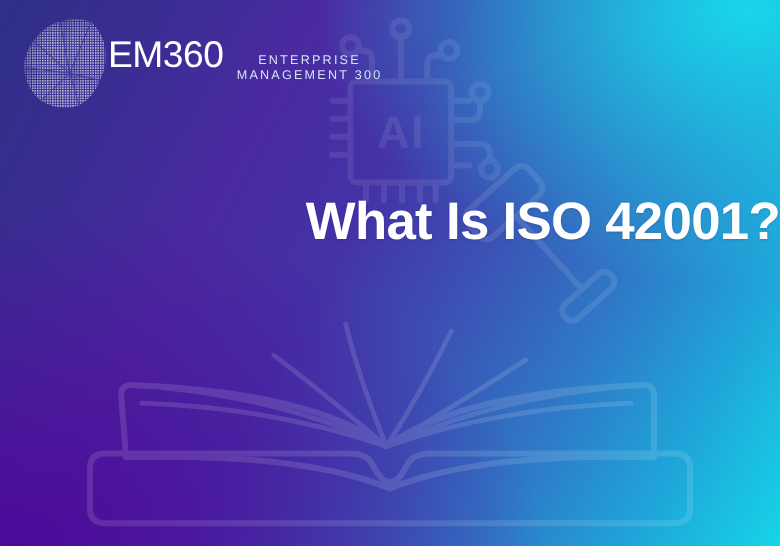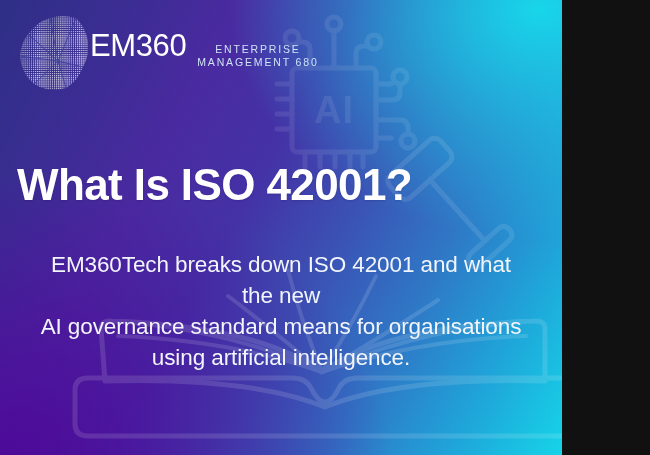--- a/index.html
+++ b/index.html
@@ -2,21 +2,21 @@
 <html><head>
 <meta charset="utf-8">
 <style>
   html, body {
     margin: 0;
     padding: 0;
     background: #111;
   }
   #card {
     position: relative;
-    width: 562px;
+    width: 650px;
     height: 455px;
     overflow: hidden;
     font-family: "Liberation Sans", sans-serif;
     background:
       radial-gradient(120% 110% at 96% 2%, #18d6ea 0%, rgba(24,214,234,0) 46%),
       radial-gradient(130% 120% at 2% 100%, #4d0a99 0%, rgba(77,10,153,0) 52%),
       linear-gradient(118deg, #2e2f86 0%, #3b2d93 16%, #4a2aa0 30%, #4432a6 44%,
                       #3b52b4 58%, #2f78c6 72%, #1fa5d9 86%, #16d4e8 100%);
   }
 
@@ -64,30 +64,31 @@
     line-height: 13px;
     white-space: nowrap;
     position: relative;
     top: -3px;
     text-align: center;
   }
 
   
   #headline {
     position: absolute;
-    left: 17px;
+    left: 0;
     right: 0;
     top: 163px;
-    text-align: left;
+    text-align: right;
     color: #ffffff;
     font-size: 44px;
     font-weight: 700;
     letter-spacing: -0.6px;
     line-height: 1;
     text-shadow: 0 1px 2px rgba(20,10,70,0.18);
+    padding-left: 30px;
   }
 
   
   #subtitle {
     position: absolute;
     left: 36px;
     right: 36px;
     top: 249px;
     text-align: center;
     color: #f2f5fb;
@@ -210,26 +211,21 @@
         <path d="M44 49 L6 44"></path>
         <path d="M44 49 L20 72"></path>
         <path d="M44 49 L52 76"></path>
         <path d="M44 49 L69 55"></path>
       </g>
     </svg>
     <div id="logo-text-block">
       <span id="wordmark">EM360</span>
       <span id="tagline">
         <span>ENTERPRISE</span><br>
-        <span>MANAGEMENT 680</span>
+        <span>MANAGEMENT 300</span>
       </span>
     </div>
   </div>
 
   <div id="headline">What Is ISO 42001?</div>
 
-  <div id="subtitle">
-    <span class="sub-line">EM360Tech breaks down ISO 42001 and what the new</span>
-    <span class="sub-line">AI governance standard means for organisations</span>
-    <span class="sub-line">using artificial intelligence.</span>
-  </div>
 
 </div>
 
 </body></html>

